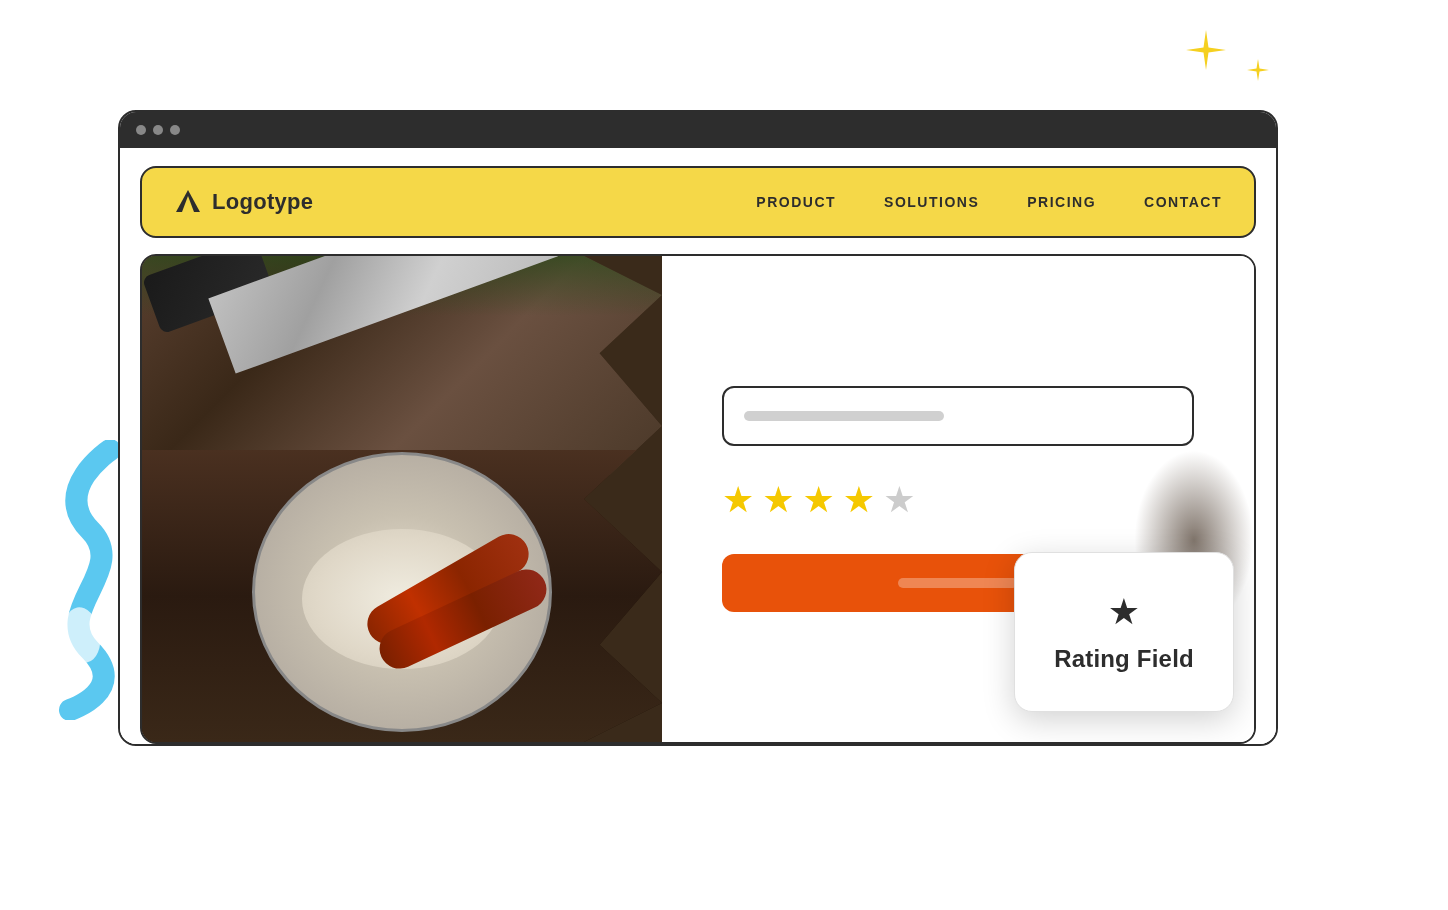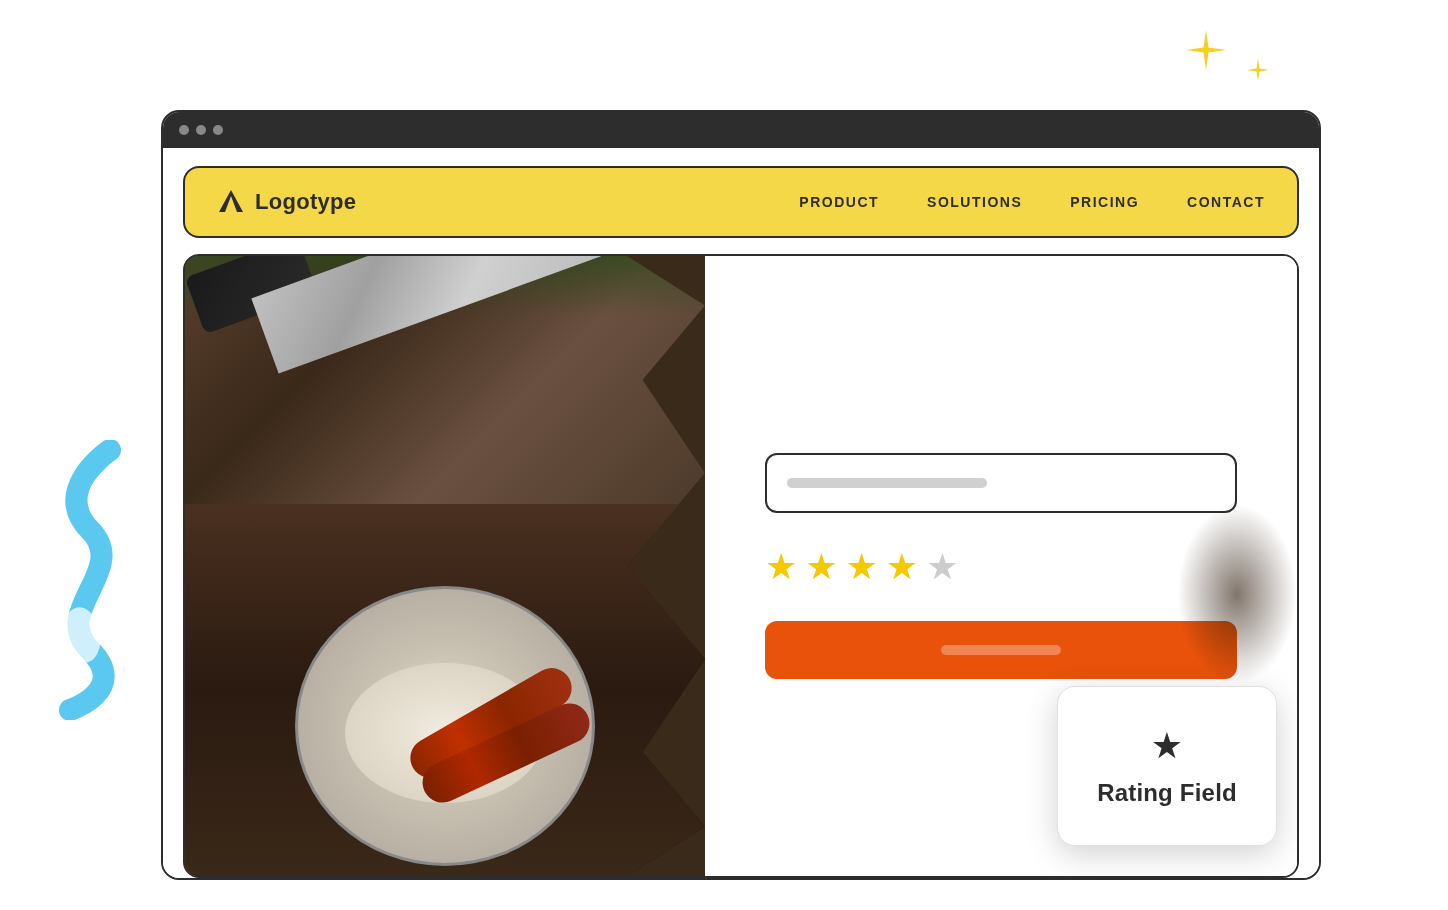--- a/index.html
+++ b/index.html
@@ -39,26 +39,25 @@
       width: 90px;
       height: 280px;
     }
 
     
     .browser-window {
       position: absolute;
       top: 110px;
       left: 118px;
       width: 1160px;
-      height: 770px;
+      height: 636px;
       background: #ffffff;
       border: 2.5px solid #2d2d2d;
       border-radius: 18px;
       overflow: hidden;
-      margin-left: 43px;
     }
 
     
     .browser-bar {
       background: #2d2d2d;
       height: 36px;
       display: flex;
       align-items: center;
       padding: 0 16px;
       gap: 7px;

